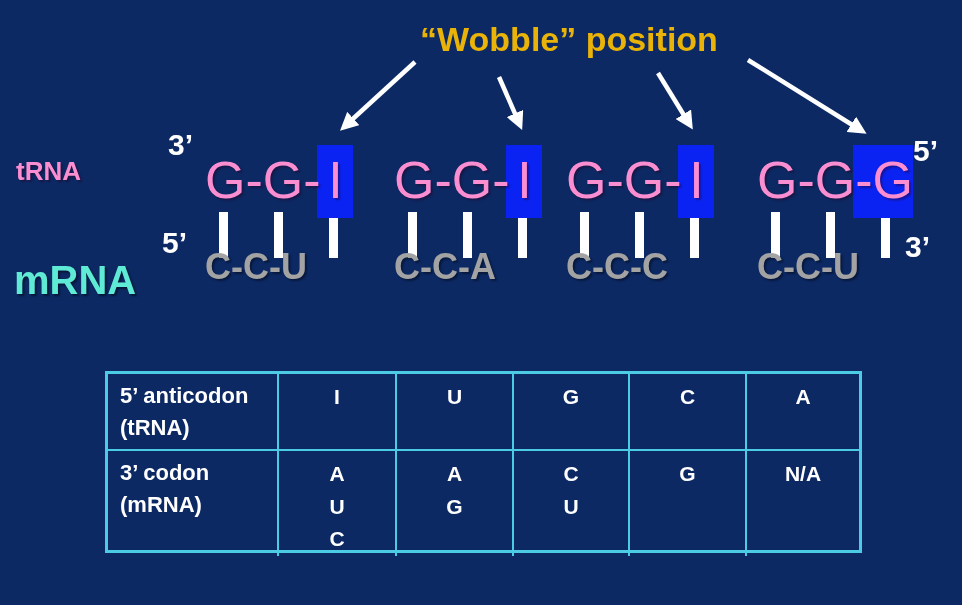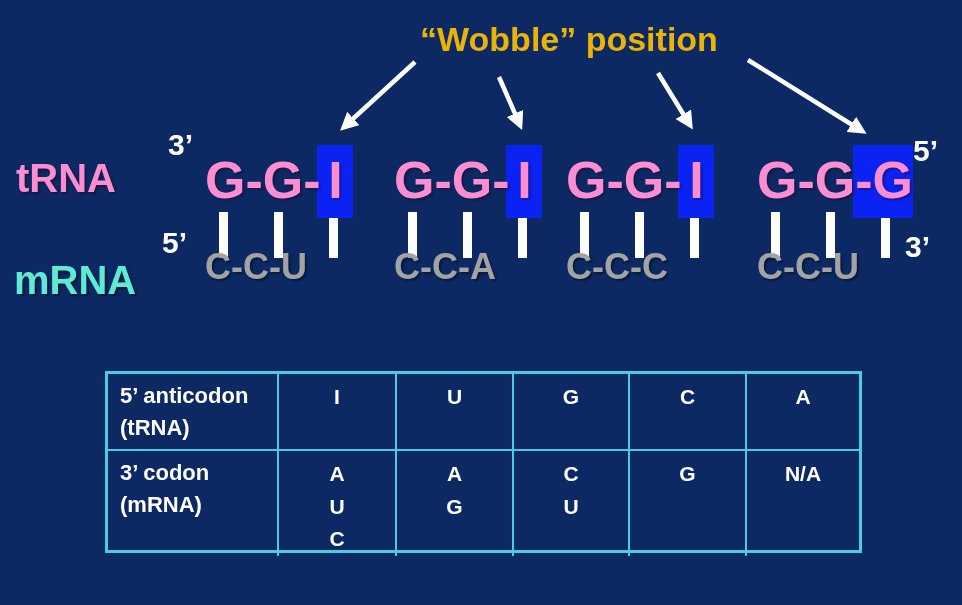--- a/index.html
+++ b/index.html
@@ -11,37 +11,37 @@
   .abs{position:absolute;}
   
   #slide-title{
     left:369px;top:20px;width:400px;text-align:center;
     color:#eab308;font-size:34px;font-weight:bold;letter-spacing:0px;
     white-space:nowrap;
   }
   
   #arrows{left:0;top:0;pointer-events:none;}
   
-  #trna-label{left:16px;top:156px;font-size:40px;font-weight:bold;color:#fb8ed1;text-shadow:2px 2px 2px rgba(40,0,30,.45);}
+  #trna-label{left:16px;top:156px;font-size:26px;font-weight:bold;color:#fb8ed1;text-shadow:2px 2px 2px rgba(40,0,30,.45);}
   #mrna-label{left:14px;top:258px;font-size:40px;font-weight:bold;color:#5eead4;text-shadow:2px 2px 2px rgba(0,0,0,.45);}
   .end-label{color:#ffffff;font-size:30px;font-weight:bold;line-height:1;}
   #end-3-top{left:168px;top:130px;}
   #end-5-left{left:162px;top:228px;}
   #end-5-right{left:913px;top:136px;}
   #end-3-right{left:905px;top:232px;}
   
   .codon-group{position:absolute;top:145px;width:150px;height:160px;}
   .g1{left:205px}.g2{left:394px}.g3{left:566px}.g4{left:757px}
   .bond{position:absolute;top:67px;width:9px;height:46px;background:#ffffff;}
   .bond.b1{left:14px}.bond.b2{left:69px}.bond.b3{left:124px}
   .wobble-box{position:absolute;top:0;left:112px;width:36px;height:73px;background:#0a23f2;}
   .g4 .wobble-box{left:96px;width:60px;}
   .trna-bases{
     position:absolute;top:9px;left:0;line-height:1;white-space:nowrap;
-    color:#fb8ed1;font-size:52px;font-weight:bold;
+    color:#fb8ed1;font-size:52px;font-weight:normal;
     text-shadow:2px 2px 2px rgba(40,0,30,.4);
   }
   .wobble-letter{display:inline-block;width:30px;text-align:center;}
   .g4 .wobble-letter{width:21px;}
   .mrna-bases{
     position:absolute;top:104px;left:0;line-height:1;white-space:nowrap;
     color:#a3a3a3;font-size:36px;font-weight:bold;
     text-shadow:2px 2px 2px rgba(0,0,0,.4);
   }
   

